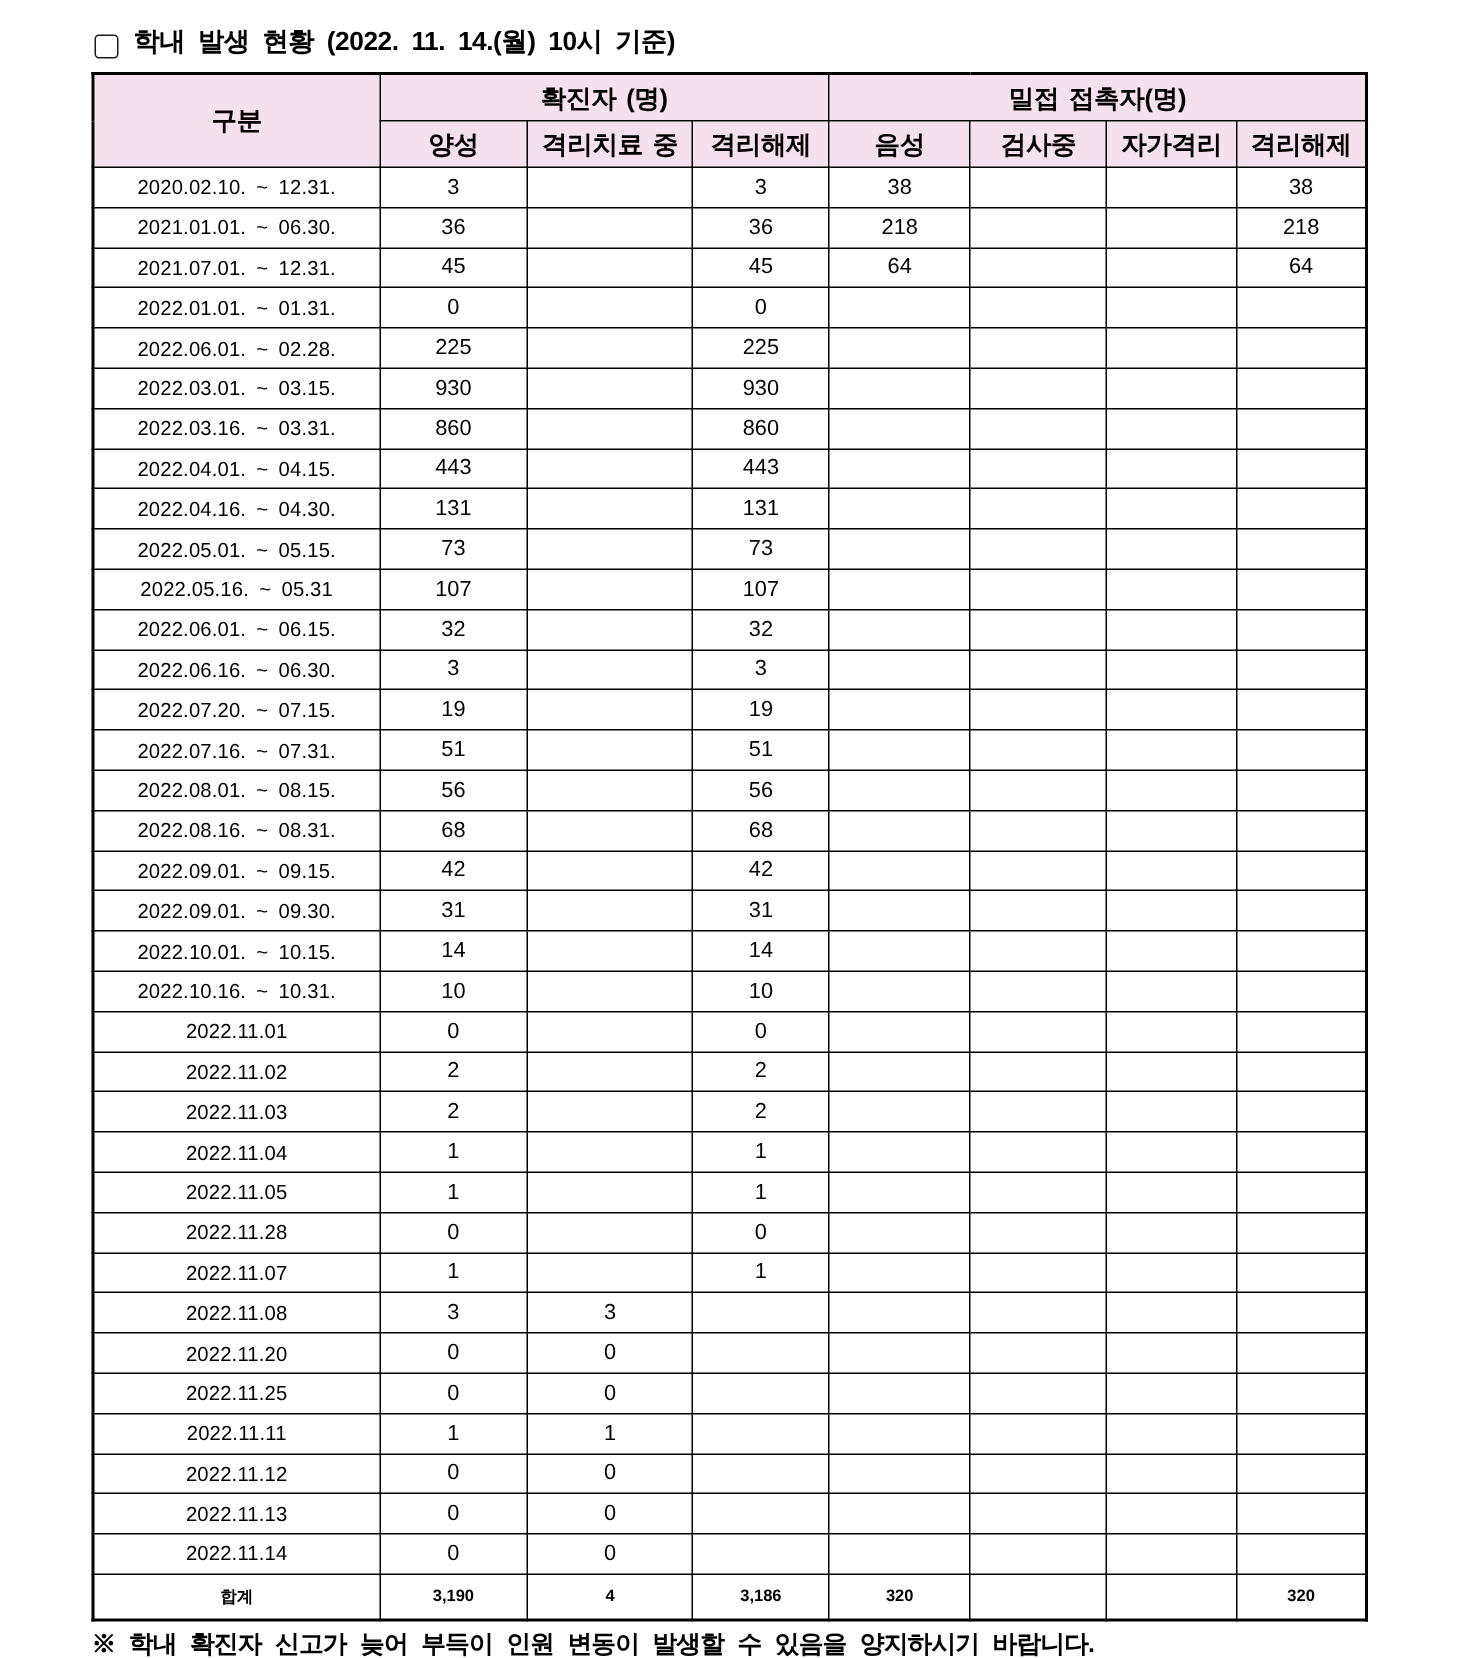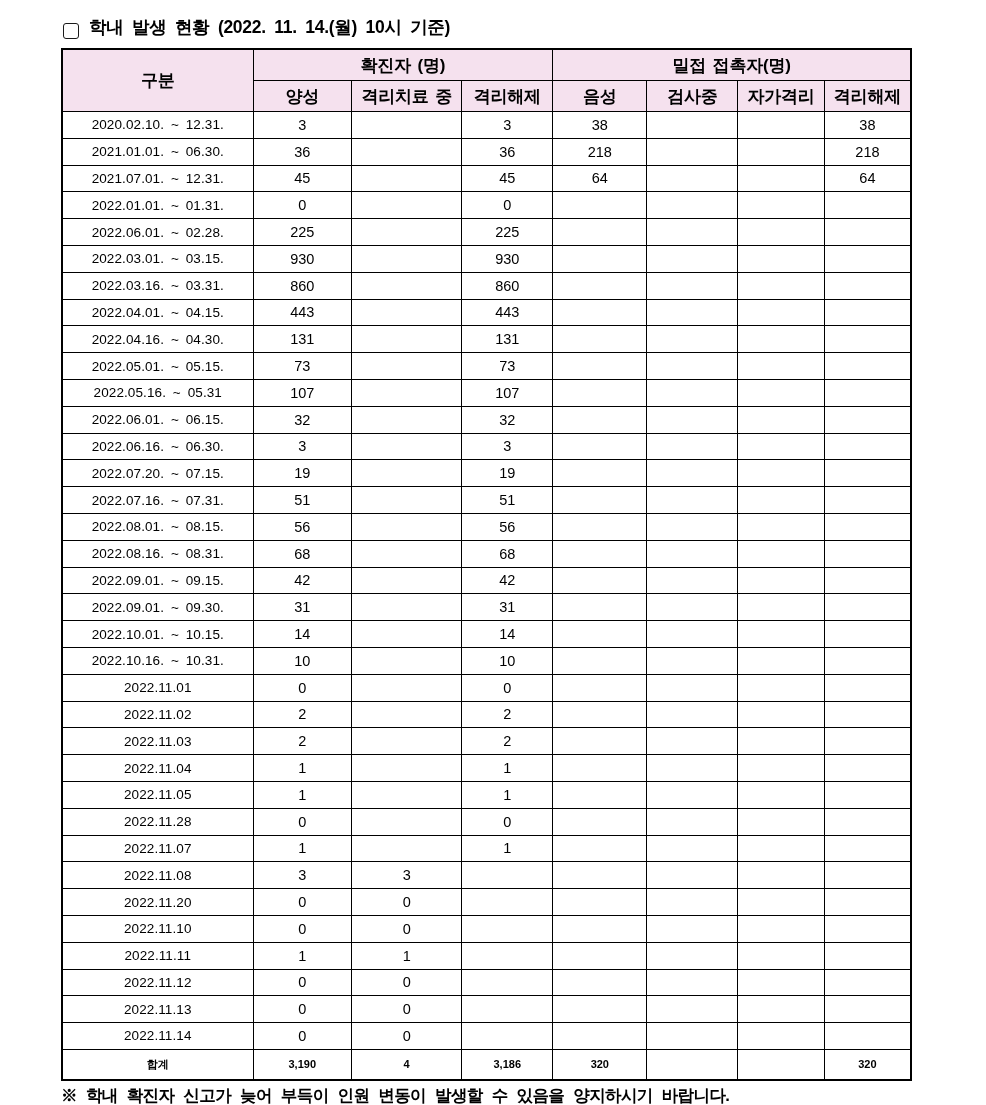--- a/index.html
+++ b/index.html
@@ -379,21 +379,21 @@
           <td class="date thick-r">2022.11.20</td>
           <td>0</td>
           <td>0</td>
           <td class="thick-r"></td>
           <td></td>
           <td></td>
           <td></td>
           <td></td>
         </tr>
         <tr>
-          <td class="date thick-r">2022.11.10</td>
+          <td class="date thick-r">2022.11.25</td>
           <td>0</td>
           <td>0</td>
           <td class="thick-r"></td>
           <td></td>
           <td></td>
           <td></td>
           <td></td>
         </tr>
         <tr>
           <td class="date thick-r">2022.11.11</td>

